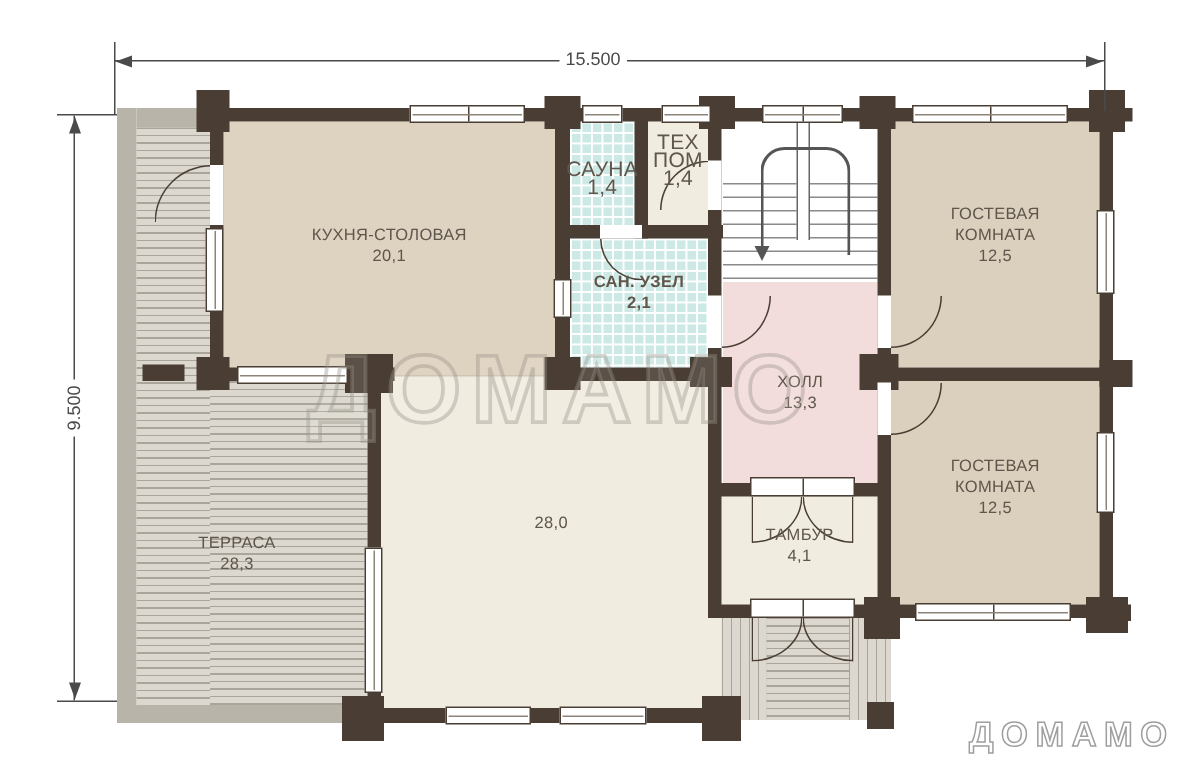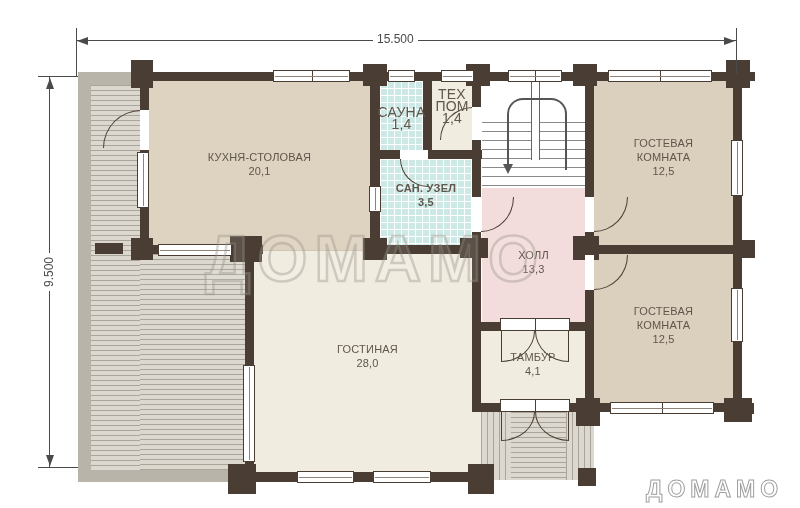--- a/index.html
+++ b/index.html
@@ -169,39 +169,42 @@
     <div>САУНА</div>
     <div>1,4</div>
   </div>
   <div class="room-label small" style="left:430px;top:88px;width:44px;">
     <div>ТЕХ</div>
     <div>ПОМ</div>
     <div>1,4</div>
   </div>
   <div class="room-label" style="left:380px;top:181px;width:92px;font-weight:bold;">
     <div>САН. УЗЕЛ</div>
-    <div>3,5</div>
+    <div>2,1</div>
   </div>
   <div class="room-label" style="left:482px;top:248px;width:103px;">
     <div>ХОЛЛ</div>
     <div>13,3</div>
   </div>
   <div class="room-label" style="left:594px;top:136px;width:139px;">
     <div>ГОСТЕВАЯ</div>
     <div>КОМНАТА</div>
     <div>12,5</div>
   </div>
   <div class="room-label" style="left:594px;top:304px;width:139px;">
     <div>ГОСТЕВАЯ</div>
     <div>КОМНАТА</div>
     <div>12,5</div>
   </div>
   <div class="room-label" style="left:254px;top:342px;width:227px;">
-    <div>ГОСТИНАЯ</div>
     <div>28,0</div>
+  </div>
+  <div class="room-label" style="left:78px;top:355px;width:160px;">
+    <div>ТЕРРАСА</div>
+    <div>28,3</div>
   </div>
   <div class="room-label" style="left:481px;top:350px;width:104px;">
     <div>ТАМБУР</div>
     <div>4,1</div>
   </div>
 
   <div class="dimline" style="left:76px;top:40px;width:660px;height:1px;"></div>
   <div class="dimline" style="left:76px;top:28px;width:1px;height:48px;"></div>
   <div class="dimline" style="left:736px;top:28px;width:1px;height:46px;"></div>
   <div class="arr" style="left:77px;top:37px;border-top:4px solid transparent;border-bottom:4px solid transparent;border-right:11px solid var(--dim);"></div>

